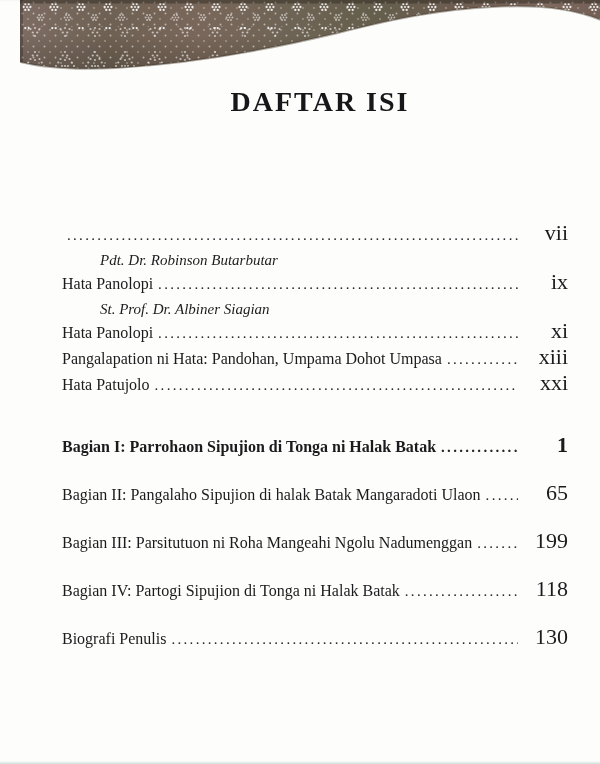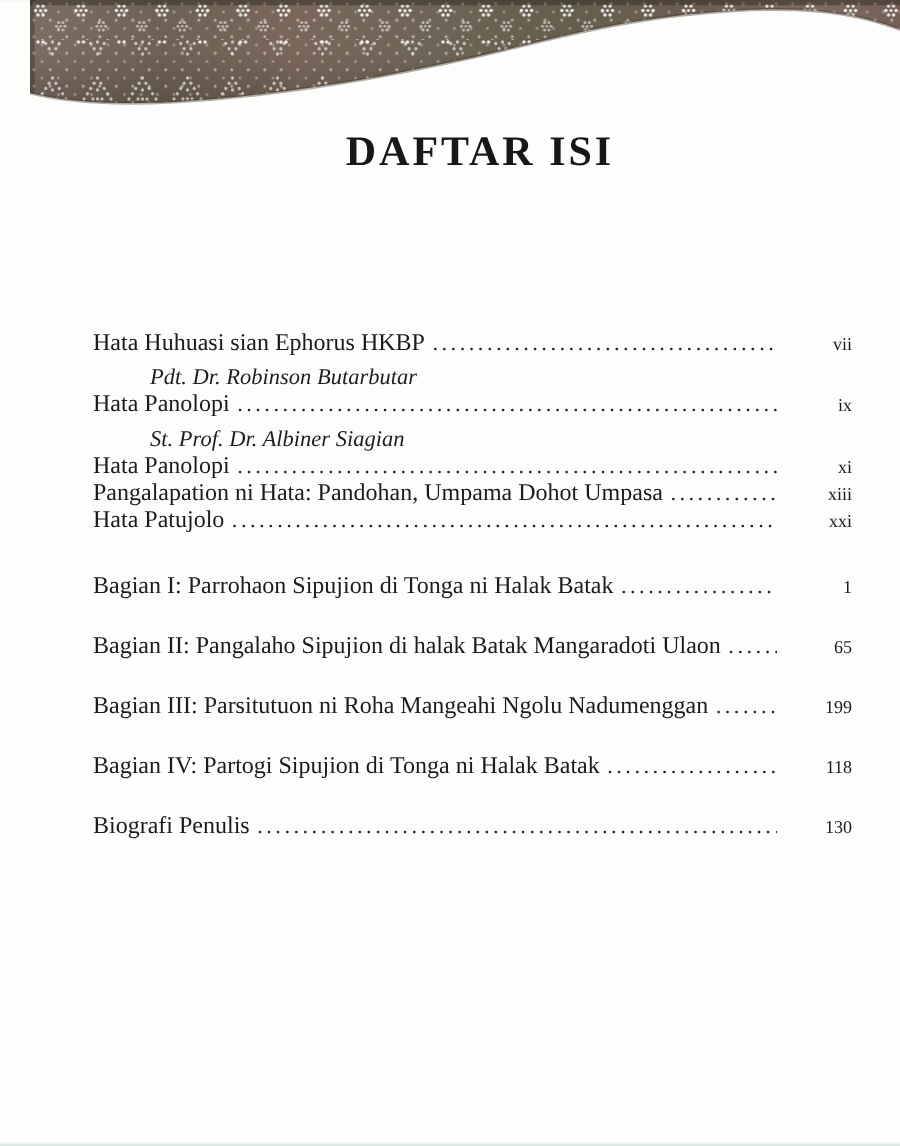--- a/index.html
+++ b/index.html
@@ -12,28 +12,28 @@
   }
   .band{display:block;}
   .title{
     margin:8px 0 0;text-align:center;font-size:28px;line-height:1.15;
     letter-spacing:2px;font-weight:700;color:#17171a;
   }
   .toc{margin:102px 52px 0 42px;}
   .entry{}
   .entry:first-child{margin-top:0;}
   .entry.section{margin-top:22px;}
-  .entry.section-first{margin-top:26px;}
+  .entry.section-first{margin-top:36px;font-weight:bold;}
   .entry-row{display:flex;align-items:baseline;}
   .entry-label{white-space:nowrap;font-size:16px;flex-shrink:0;}
   .entry-leader{
     flex:1;overflow:hidden;white-space:nowrap;margin-left:5px;
     letter-spacing:2.3px;font-size:15px;color:#26262a;
   }
-  .entry-page{min-width:44px;padding-left:6px;text-align:right;font-size:12px;flex-shrink:0;}
+  .entry-page{min-width:44px;padding-left:6px;text-align:right;font-size:22px;flex-shrink:0;}
   .entry-author{font-style:italic;margin:6px 0 0 38px;font-size:15px;color:#1d1d1f;}
   .watermark{
     position:absolute;top:610px;right:3px;width:132px;height:13px;
     display:flex;align-items:center;gap:4px;
     transform:rotate(-90deg);transform-origin:100% 100%;
     font-family:"Liberation Sans","DejaVu Sans",sans-serif;
   }
   .wm-icon{
     width:11px;height:11px;flex-shrink:0;border-radius:2px;
     background:#8ba39a;color:#ffffff;font-size:7px;font-weight:bold;
@@ -134,21 +134,20 @@
     </g>
     <path d="M0 62 C24 68 58 70 96 68 C165 64 243 51 318 33 C382 17 420 10 472 7 C528 4 562 10 600 28" fill="none" stroke="#403629" stroke-width="2" opacity="0.4"></path>
   </svg>
 
   <h1 class="title">DAFTAR ISI</h1>
 
   <main class="toc">
     <div>
     <div class="entry">
       <div class="entry-row">
-        <span class="entry-label">Hata Huhuasi sian Ephorus HKBP</span>
         <span class="entry-leader">..........................................................................................................................................................</span>
         <span class="entry-page">vii</span>
       </div>
       <div class="entry-author">Pdt. Dr. Robinson Butarbutar</div>
     </div>
 
     <div class="entry">
       <div class="entry-row">
         <span class="entry-label">Hata Panolopi</span>
         <span class="entry-leader">..........................................................................................................................................................</span>

